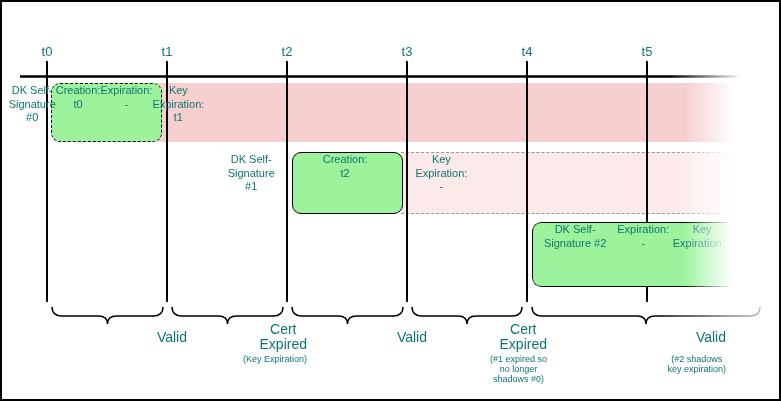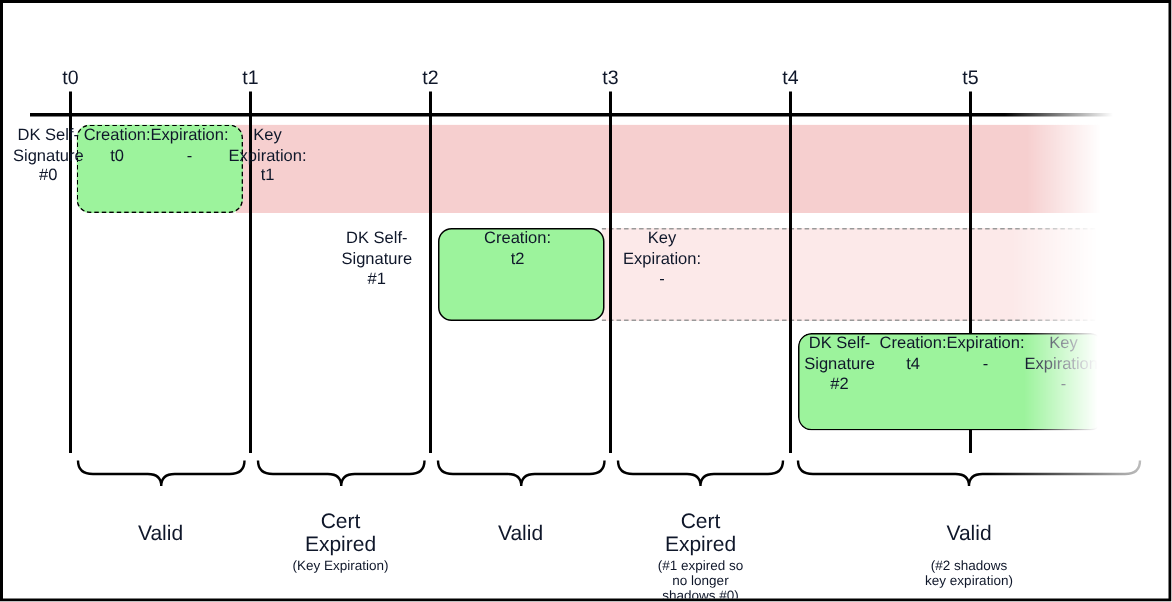--- a/index.html
+++ b/index.html
@@ -1,19 +1,19 @@
 <!DOCTYPE html>
 <html><head>
 <meta charset="utf-8">
 <style>
   html,body{margin:0;padding:0;background:#fff;}
   #stage{
     position:relative;width:781px;height:401px;box-sizing:border-box;
     border:2px solid #000;background:#fff;overflow:hidden;
-    font-family:"Liberation Sans", sans-serif;color:#0f172a;
+    font-family:"Liberation Sans", sans-serif;color:#0f766e;
   }
   .tick-label{
     position:absolute;top:42px;width:40px;text-align:center;
     font-size:13px;line-height:15px;
   }
   .band{position:absolute;z-index:1;}
   .band-strong{
     left:155px;top:81px;width:580px;height:59px;background:#f6cfcf;
     -webkit-mask-image:linear-gradient(to right,#000 91%,transparent 99.5%);
     mask-image:linear-gradient(to right,#000 91%,transparent 99.5%);
@@ -32,22 +32,22 @@
     text-align:center;font-size:11px;line-height:13.5px;
   }
   #sig-box-0{left:49px;top:81px;width:111px;height:59px;border-style:dashed;}
   #sig-box-1{left:290px;top:150px;width:111px;height:62px;gap:48px;}
   #sig-box-2{
     left:530px;top:220px;width:204px;height:65px;
     -webkit-mask-image:linear-gradient(to right,#000 74%,transparent 98%);
     mask-image:linear-gradient(to right,#000 74%,transparent 98%);
   }
   .region{
-    position:absolute;top:338px;width:160px;z-index:4;
-    display:flex;flex-direction:column;align-items:center;
+    position:absolute;top:320px;width:160px;z-index:4;
+    display:flex;flex-direction:column;align-items:flex-end;
   }
   .region-label{
     min-height:30px;display:flex;align-items:center;justify-content:center;
     text-align:center;font-size:14px;line-height:15px;white-space:pre-line;
   }
   .region-sub{
     margin-top:2px;font-size:9px;line-height:10px;text-align:center;white-space:pre-line;
   }
 </style>
 </head>
@@ -103,21 +103,20 @@
     <div>Expiration: -</div>
     <div>Key Expiration: t1</div>
   </div>
   <div class="sig-box" id="sig-box-1">
     <div>DK Self-Signature #1</div>
     <div>Creation: t2</div>
     <div>Key Expiration: -</div>
   </div>
   <div class="sig-box" id="sig-box-2">
     <div>DK Self-Signature #2</div>
-    <div>Creation: t4</div>
     <div>Expiration: -</div>
     <div>Key Expiration: -</div>
   </div>
 
   <div class="region" style="left:25px">
     <div class="region-label">Valid</div>
     <div class="region-sub"></div>
   </div>
   <div class="region" style="left:145px">
     <div class="region-label">Cert

